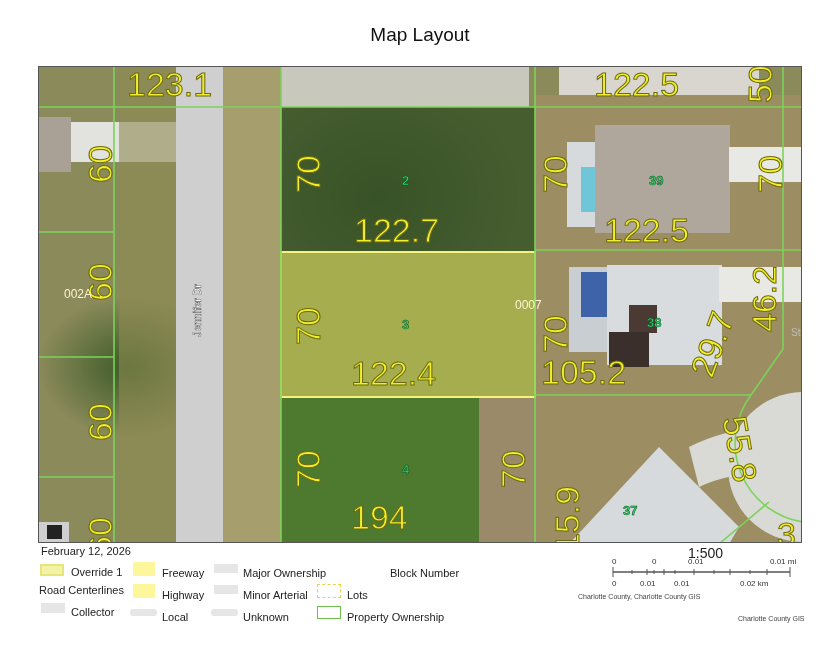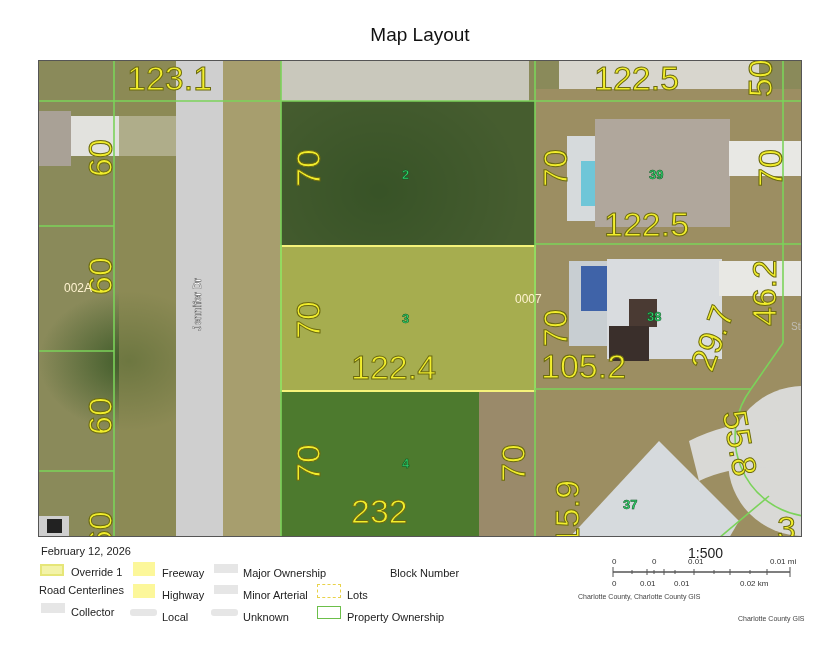--- a/index.html
+++ b/index.html
@@ -1,18 +1,18 @@
 <!DOCTYPE html>
 <html><head>
 <meta charset="utf-8">
 <style>
   * { box-sizing: border-box; margin: 0; padding: 0; }
   body { width: 840px; height: 649px; background: #ffffff; font-family: "Liberation Sans", sans-serif; position: relative; overflow: hidden; color: #222; }
   .title { position: absolute; left: 0; width: 840px; top: 24px; text-align: center; font-size: 19px; color: #111; }
-  .map { position: absolute; left: 38px; top: 60px; width: 764px; height: 477px; border: 1px solid #555; overflow: hidden;
+  .map { position: absolute; left: 38px; top: 66px; width: 764px; height: 477px; border: 1px solid #555; overflow: hidden;
          background:
            radial-gradient(ellipse 90px 70px at 90px 300px, #3d5a28 0%, rgba(61,90,40,0) 100%),
            radial-gradient(ellipse 140px 120px at 340px 130px, #2f4a22 0%, rgba(47,74,34,0) 100%),
            radial-gradient(ellipse 140px 110px at 340px 420px, #3f6b2a 0%, rgba(63,107,42,0) 100%),
            #8a8a5a; padding-left: 45px; }
   .map .svg { position: absolute; left: 0; top: 0; }
   .lbl { position: absolute; color: #f2ee2c; font-size: 34px; line-height: 1; -webkit-text-stroke: 1px #6b6a10; white-space: nowrap; }
   .lbl.rot { transform: rotate(-90deg); transform-origin: center center; }
   .lbl.rot2 { transform: rotate(-70deg); transform-origin: center center; }
   .lotnum { position: absolute; color: #2fd06a; font-size: 13px; font-weight: bold; -webkit-text-stroke: 0.5px #0b4d1e; }
@@ -89,32 +89,33 @@
       <path d="M 744 282 L 712 328"></path>
       <path d="M 712 328 A 80 80 0 0 0 764 455"></path>
       <line x1="680" y1="477" x2="730" y2="435"></line>
     </g>
   </svg>
 
   <div class="lbl" style="left:88px;top:0px;">123.1</div>
   <div class="lbl" style="left:555px;top:0px;">122.5</div>
   <div class="lbl rot" style="left:702px;top:0px;">50</div>
   <div class="lbl rot" style="left:250px;top:90px;">70</div>
+  <div class="lbl" style="left:315px;top:146px;">122.7</div>
   <div class="lbl rot" style="left:497px;top:90px;">70</div>
   <div class="lbl rot" style="left:712px;top:90px;">70</div>
   <div class="lbl" style="left:565px;top:146px;">122.5</div>
   <div class="lbl rot" style="left:250px;top:242px;">70</div>
   <div class="lbl" style="left:312px;top:289px;">122.4</div>
   <div class="lbl rot" style="left:497px;top:250px;">70</div>
   <div class="lbl" style="left:502px;top:288px;">105.2</div>
   <div class="lbl rot2" style="left:640px;top:260px;">29.7</div>
   <div class="lbl rot" style="left:692px;top:215px;">46.2</div>
   <div class="lbl rot" style="left:250px;top:385px;">70</div>
   <div class="lbl rot" style="left:455px;top:385px;">70</div>
-  <div class="lbl" style="left:312px;top:433px;">232</div>
+  <div class="lbl" style="left:312px;top:433px;">194</div>
   <div class="lbl rot" style="left:495px;top:435px;">15.9</div>
   <div class="lbl" style="left:668px;top:365px;transform:rotate(80deg);">55.8</div>
   <div class="lbl" style="left:738px;top:450px;">3.9</div>
   <div class="lbl rot" style="left:42px;top:80px;">60</div>
   <div class="lbl rot" style="left:42px;top:198px;">60</div>
   <div class="lbl rot" style="left:42px;top:338px;">60</div>
   <div class="lbl rot" style="left:42px;top:452px;">60</div>
 
   <div class="lotnum" style="left:363px;top:106px;">2</div>
   <div class="lotnum" style="left:363px;top:250px;">3</div>

